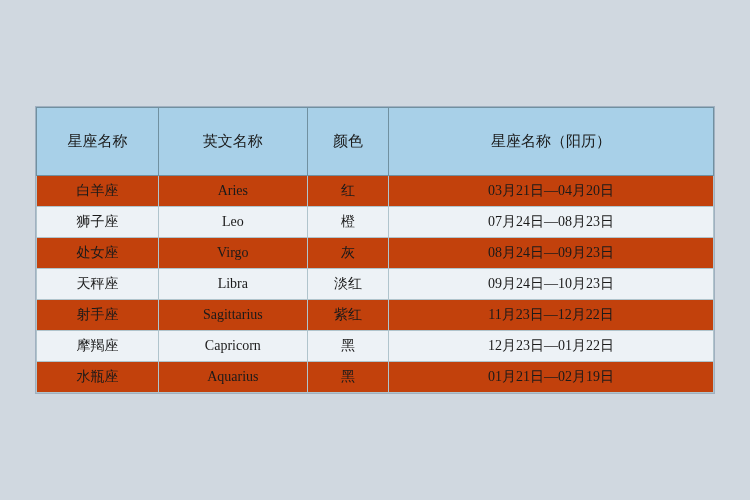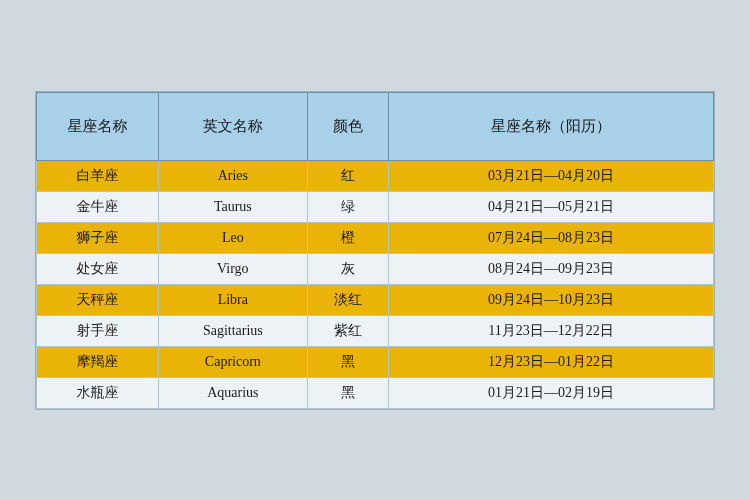--- a/index.html
+++ b/index.html
@@ -36,21 +36,21 @@
     thead th {
       border: 1px solid #7090a0;
       padding: 24px 10px;
       text-align: center;
       font-size: 15px;
       font-weight: normal;
       color: #1a1a1a;
     }
 
     tbody tr {
-      background-color: #eab308;
+      background-color: #c2410c;
     }
 
     tbody tr:nth-child(even) {
       background-color: #edf2f6;
     }
 
     tbody td {
       border: 1px solid #b0c4cc;
       padding: 6px 10px;
       text-align: center;
@@ -75,26 +75,20 @@
         <th class="col-color">颜色</th>
         <th class="col-date">星座名称（阳历）</th>
       </tr>
     </thead>
     <tbody id="table-body">
     <tr>
           <td>白羊座</td>
           <td>Aries</td>
           <td>红</td>
           <td>03月21日—04月20日</td>
-        </tr>
-        <tr>
-          <td>金牛座</td>
-          <td>Taurus</td>
-          <td>绿</td>
-          <td>04月21日—05月21日</td>
         </tr>
         <tr>
           <td>狮子座</td>
           <td>Leo</td>
           <td>橙</td>
           <td>07月24日—08月23日</td>
         </tr>
         <tr>
           <td>处女座</td>
           <td>Virgo</td>

